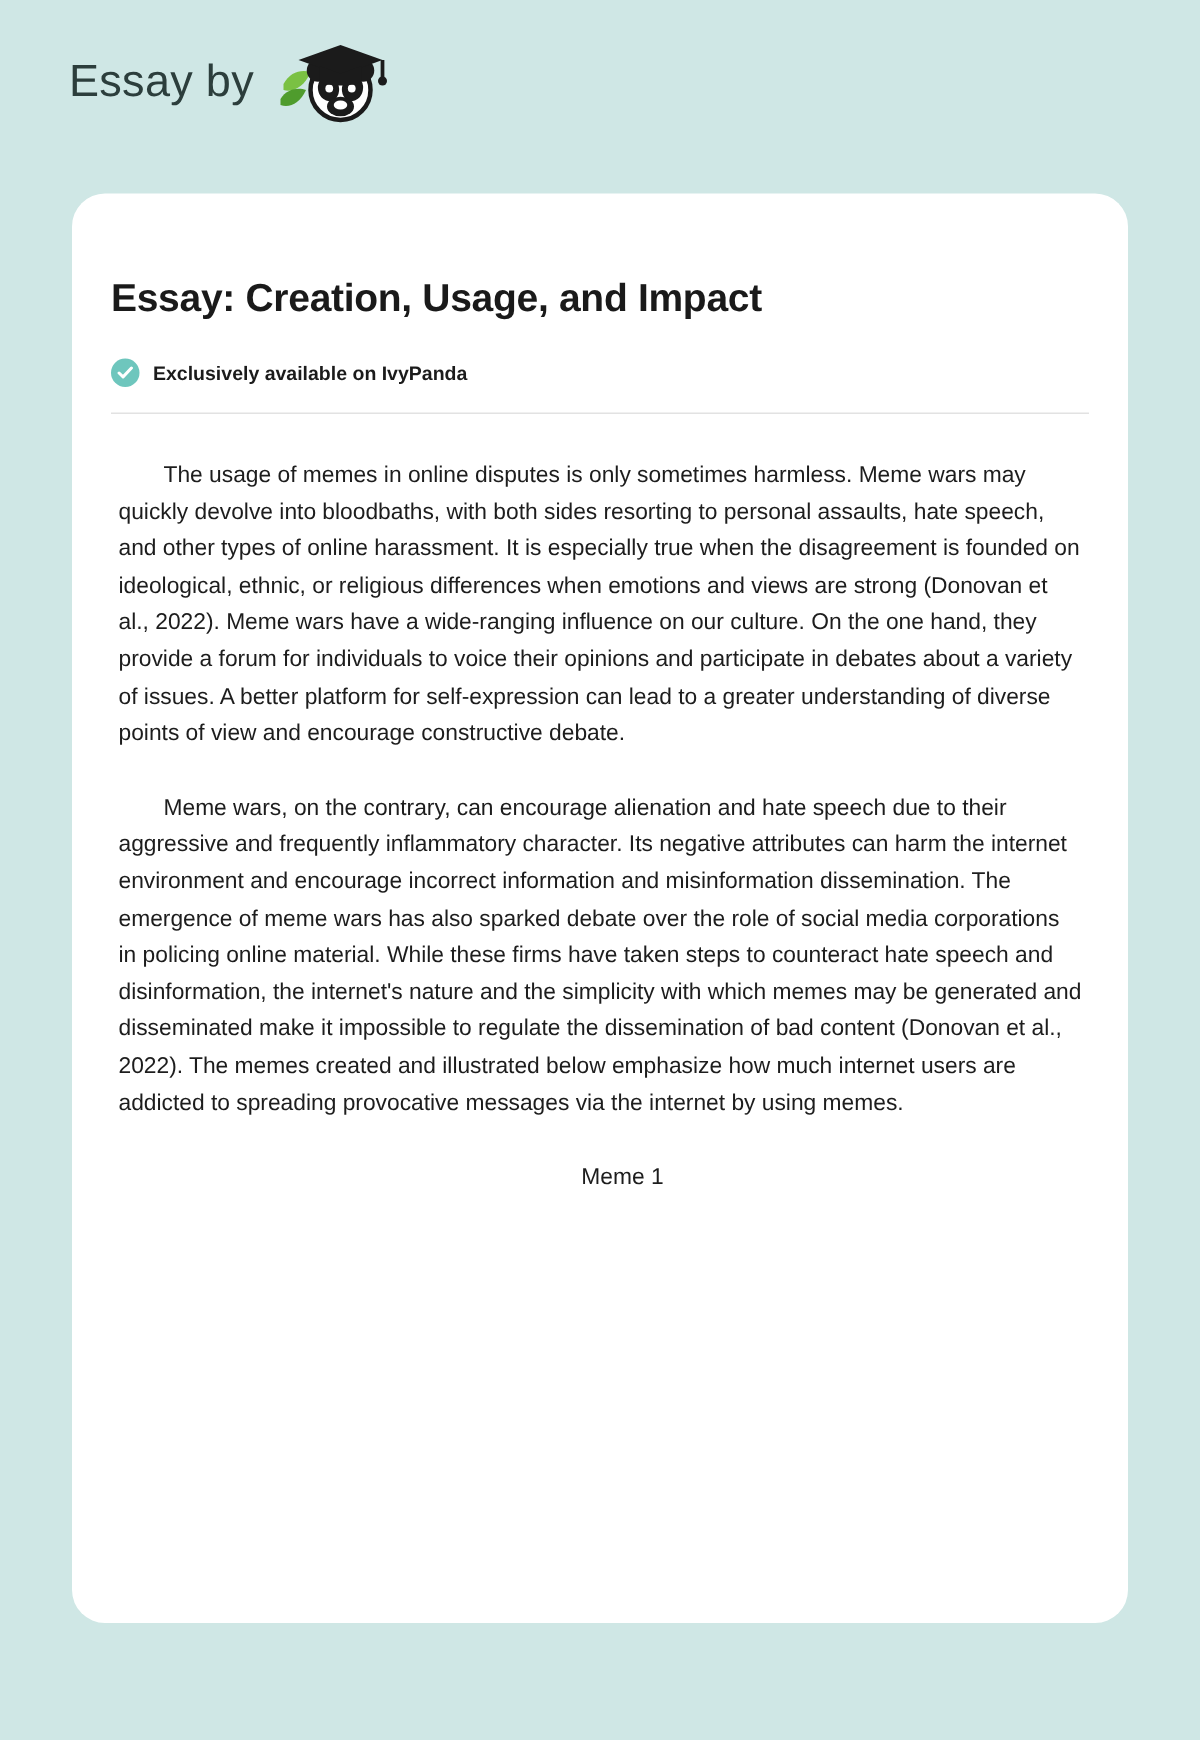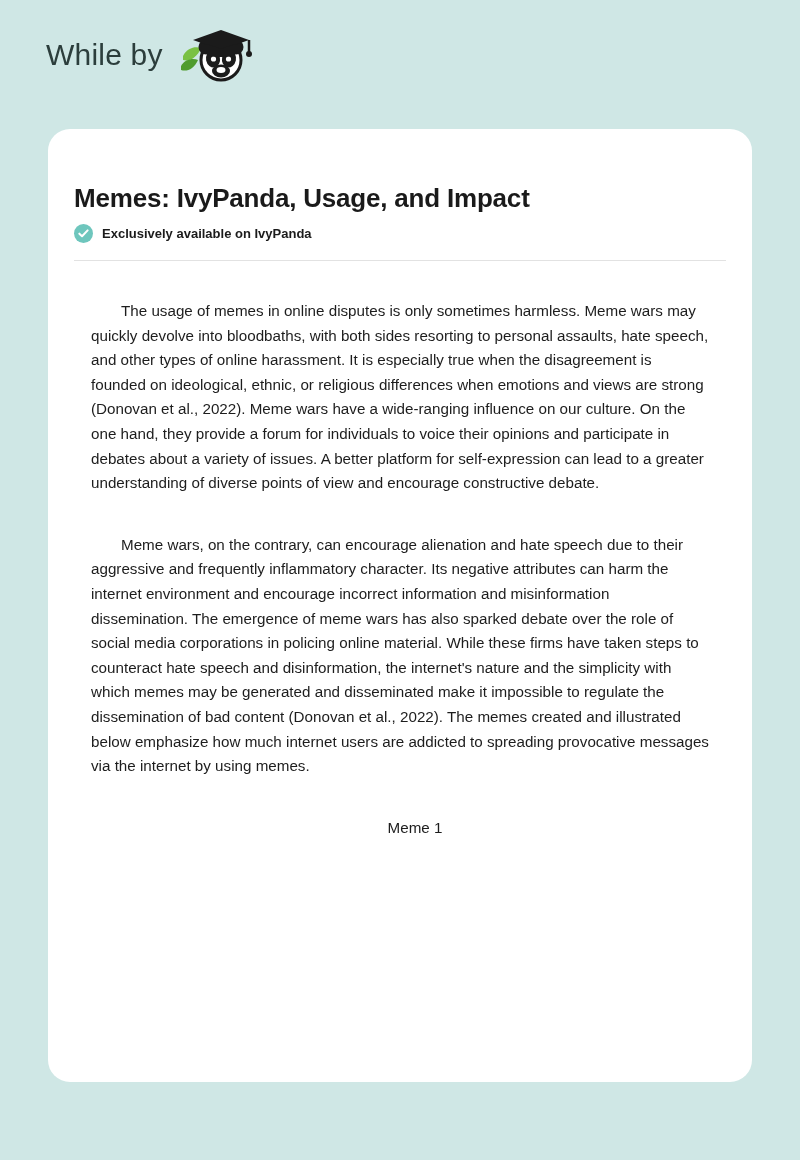--- a/index.html
+++ b/index.html
@@ -72,21 +72,21 @@
     font-size: 26px;
     line-height: 34px;
     font-weight: bold;
     color: #1a1a1a;
     margin: 16px 0 0 0;
     letter-spacing: -0.2px;
   }
   .availability {
     display: flex;
     align-items: center;
-    margin-top: 9px;
+    margin-top: 24px;
   }
   .check-badge {
     width: 19px;
     height: 19px;
     border-radius: 50%;
     background: #6ec6bd;
     display: inline-flex;
     align-items: center;
     justify-content: center;
     flex: none;
@@ -101,42 +101,42 @@
   .divider {
     margin-top: 17px;
     border: 0;
     border-top: 1px solid #e2e2e2;
     height: 0;
   }
   .body-text p {
     font-size: 15.2px;
     line-height: 24.6px;
     color: #1d1d1d;
-    margin: 17px;
+    margin: 5px;
     text-indent: 30px;
     padding-top: 20px;
   }
   .body-text p.first { padding-top: 21px; }
   .caption {
     font-size: 15.2px;
     line-height: 24.6px;
     color: #1d1d1d;
     margin: 0;
     padding-top: 21px;
     text-indent: 58px;
     text-align: center;
   }
 </style>
 </head>
 <body>
 
 <div class="page">
 
   <div class="brand-bar">
-    <span class="brand-text">While by</span>
+    <span class="brand-text">Essay by</span>
     <span class="brand-logo">
       <span class="panda-mark">
         <svg width="86" height="58" viewBox="0 0 86 58" xmlns="http://www.w3.org/2000/svg">
 
           <path d="M6 30 C10 22 18 20 24 22 C20 32 12 36 6 34 Z" fill="#7ac143"></path>
           <path d="M4 40 C8 33 16 32 21 34 C17 43 10 46 4 44 Z" fill="#4f9c2d"></path>
 
           <circle cx="44" cy="34" r="20" fill="#ffffff" stroke="#1b1b1b" stroke-width="3"></circle>
 
           <circle cx="29" cy="21" r="7.5" fill="#1b1b1b"></circle>
@@ -153,21 +153,21 @@
           <path d="M44 4 L72 14 L44 24 L16 14 Z" fill="#1b1b1b"></path>
           <path d="M30 18 L30 28 C34 32 54 32 58 28 L58 18 L44 23 Z" fill="#1b1b1b"></path>
           <path d="M72 14 L72 26" stroke="#1b1b1b" stroke-width="2.5" fill="none"></path>
           <circle cx="72" cy="28" r="3" fill="#1b1b1b"></circle>
         </svg>
       </span>
     </span>
   </div>
 
   <div class="sheet">
-    <h1 class="doc-title">Memes: IvyPanda, Usage, and Impact</h1>
+    <h1 class="doc-title">Essay: Creation, Usage, and Impact</h1>
 
     <div class="availability">
       <span class="check-badge">
         <svg width="11" height="11" viewBox="0 0 12 12" xmlns="http://www.w3.org/2000/svg">
           <path d="M1.5 6.2 L4.4 9 L10.5 2.6" stroke="#ffffff" stroke-width="2.2" fill="none" stroke-linecap="round" stroke-linejoin="round"></path>
         </svg>
       </span>
       <span class="availability-text">Exclusively available on IvyPanda</span>
     </div>
 

